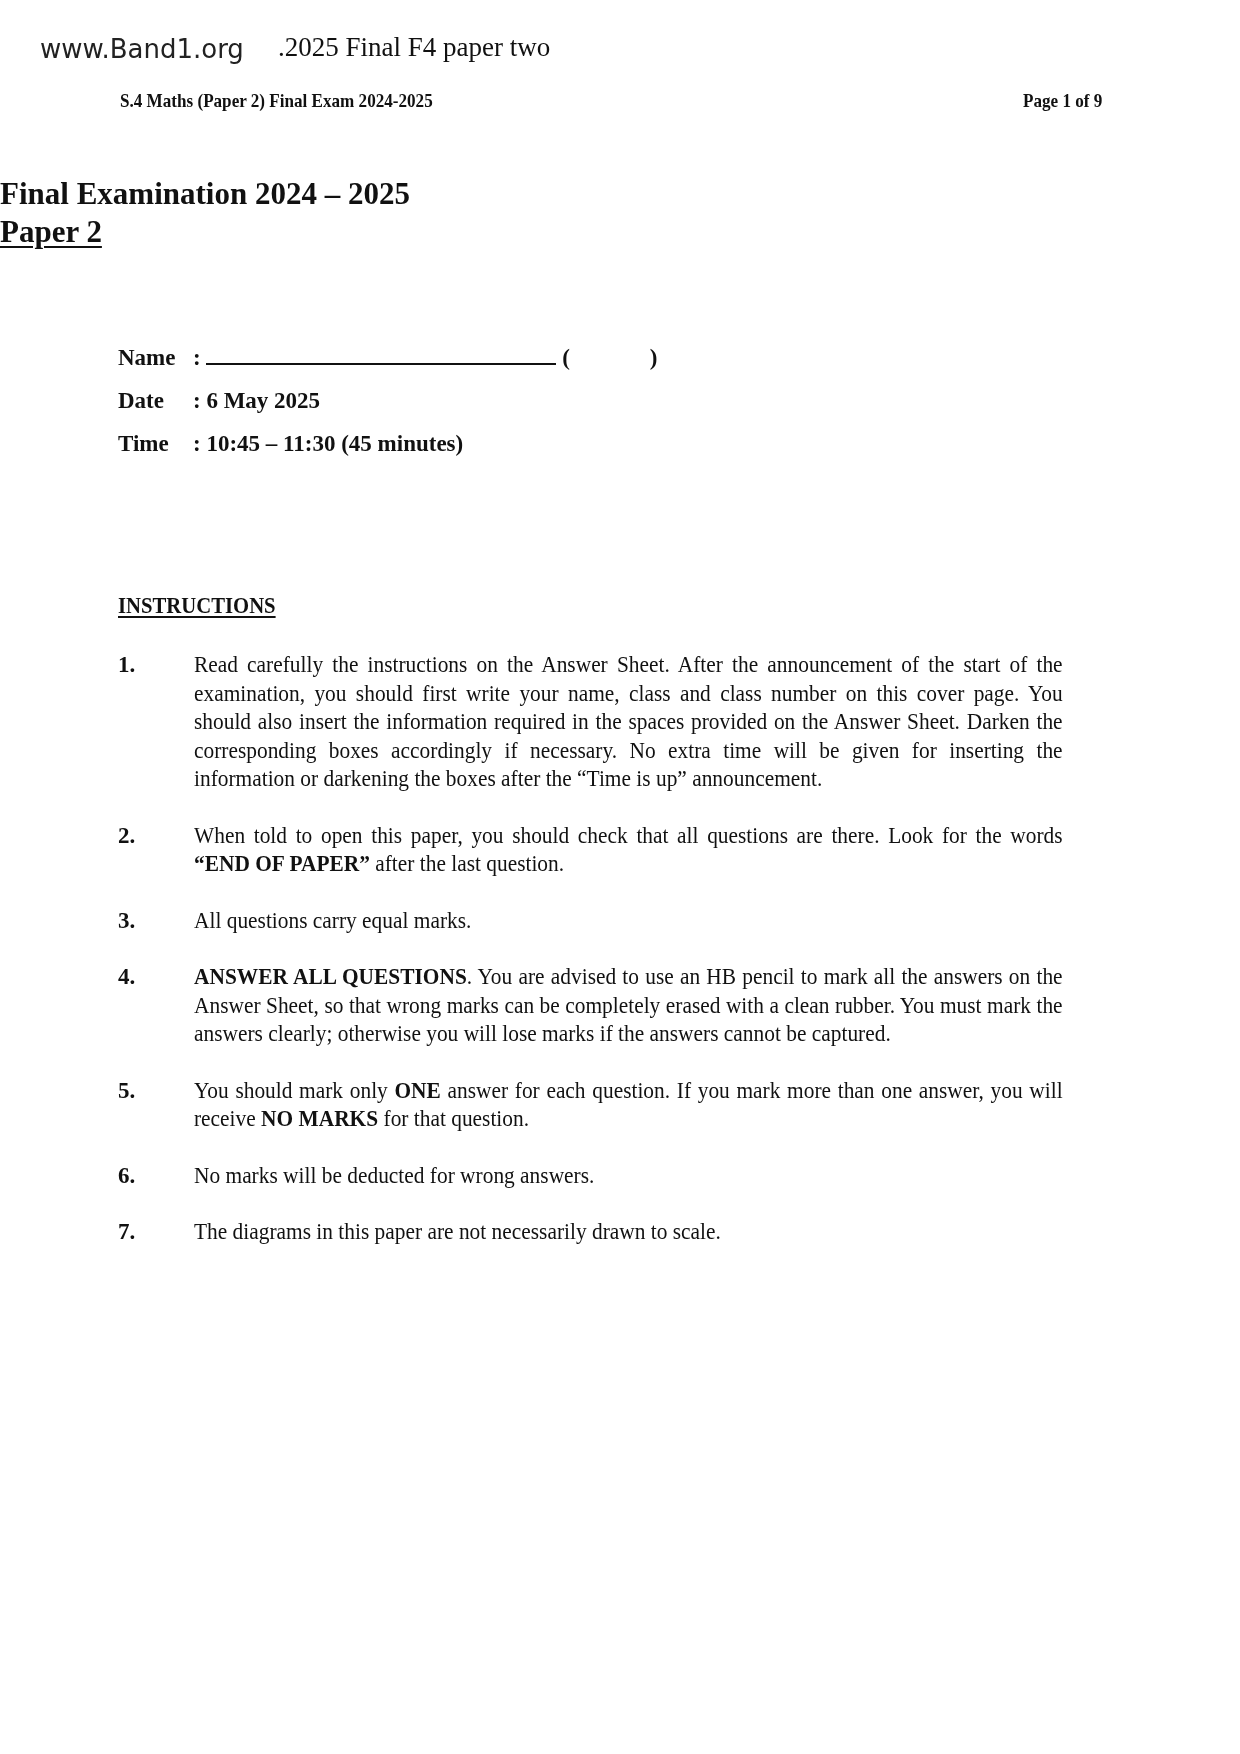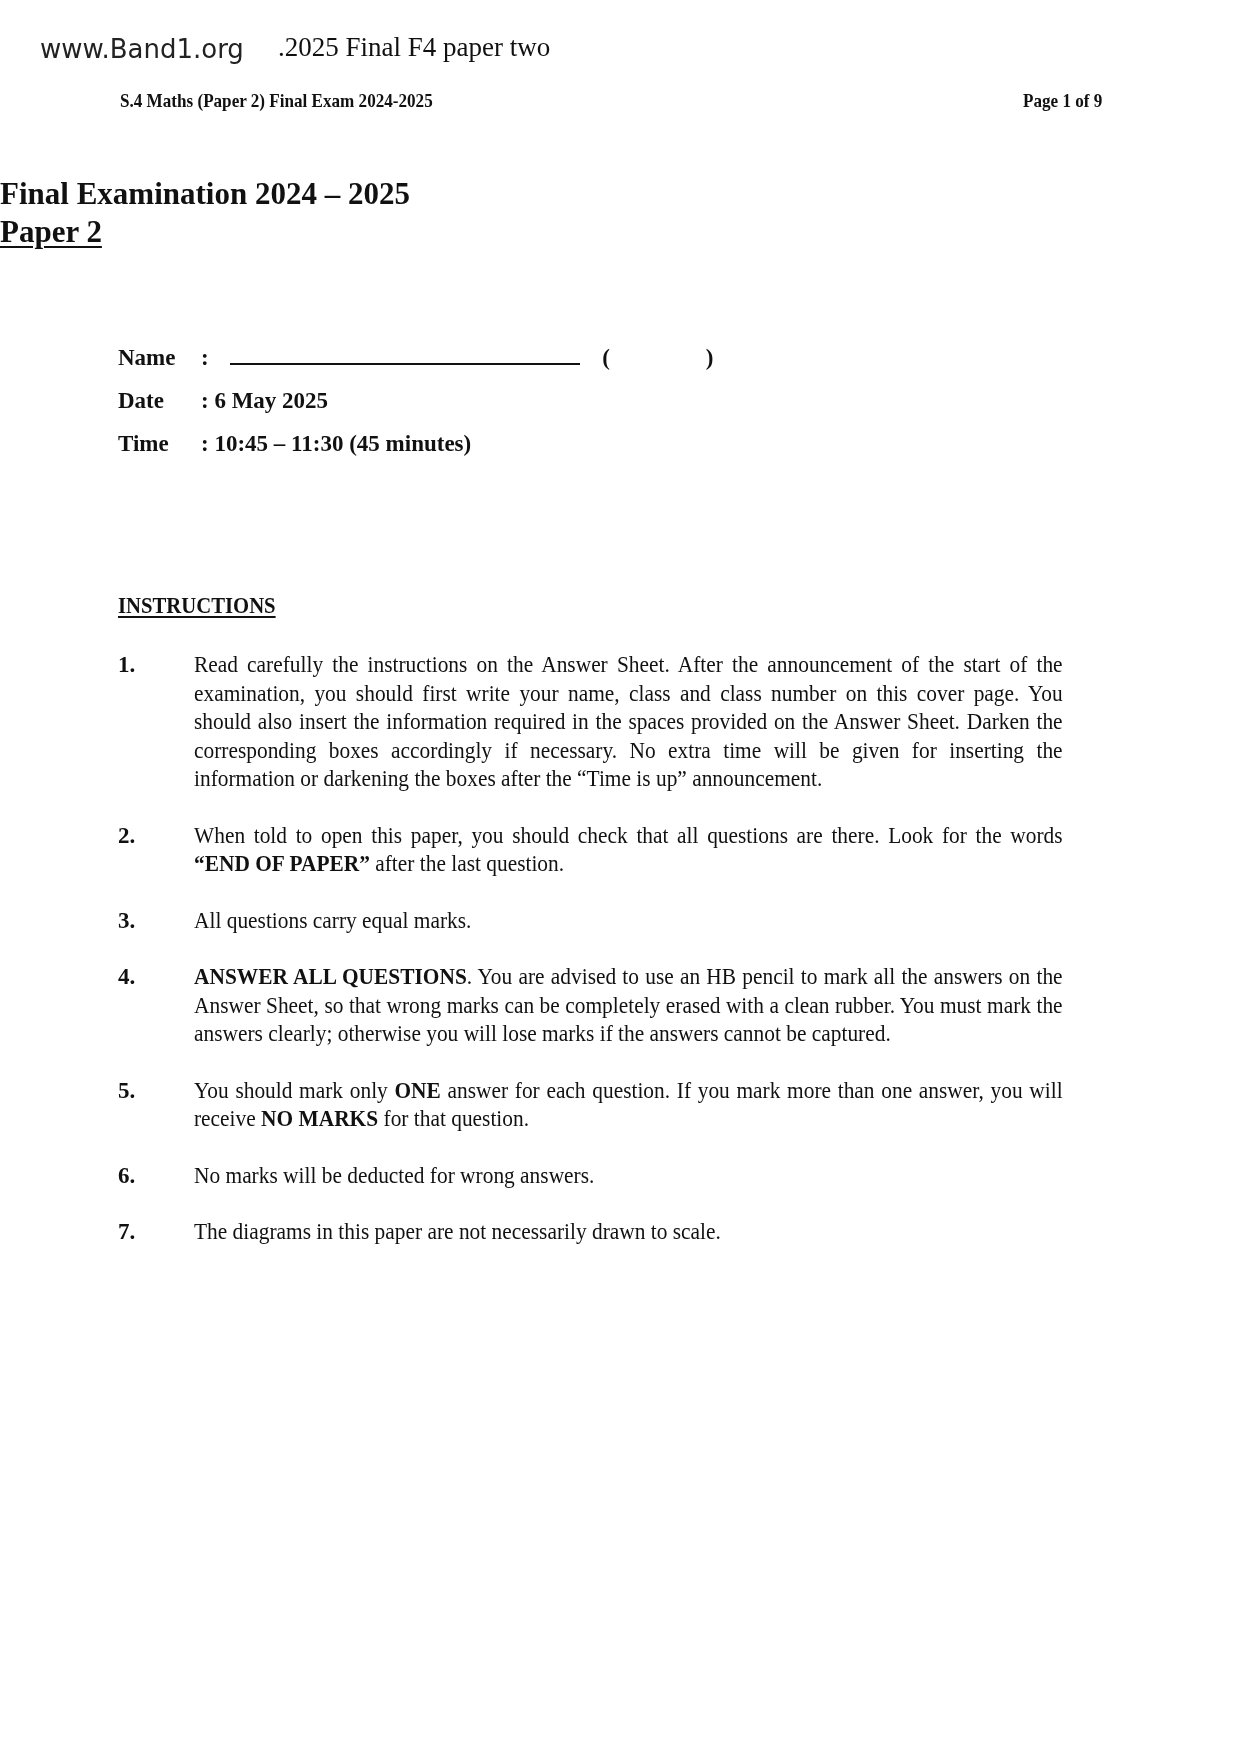--- a/index.html
+++ b/index.html
@@ -6,21 +6,21 @@
   body { width: 1240px; height: 1754px; position: relative; overflow: hidden; color: #111; }
   .watermark { position: absolute; left: 40px; top: 34px; font-family: "DejaVu Sans", sans-serif; font-size: 26px; color: #222; }
   .watermark-title { position: absolute; left: 250px; top: 32px; font-family: "Liberation Serif", serif; font-size: 27px; color: #111; margin-left: 28px; }
   .hdr { position: absolute; top: 90px; font-family: "Liberation Serif", serif; font-weight: bold; font-size: 19px; transform: scaleX(0.9); transform-origin: left top; }
   .hdr-left { left: 120px; }
   .hdr-right { left: 1023px; }
   .title-block { position: absolute; left: 0; width: 1240px; top: 175px; font-family: "Liberation Serif", serif; font-weight: bold; font-size: 31px; line-height: 38px; }
   .title-block div { display: block; }
   .u { text-decoration: underline; text-decoration-thickness: 2px; text-underline-offset: 4px; }
   .info { position: absolute; left: 118px; top: 345px; font-family: "Liberation Serif", serif; font-weight: bold; font-size: 23px; }
-  .info-row { height: 43px; display: flex; align-items: baseline; gap: 8px; }
+  .info-row { height: 43px; display: flex; align-items: baseline; }
   .info-label { width: 75px; display: inline-block; }
   .blank { display: inline-block; border-bottom: 2px solid #111; height: 18px; vertical-align: baseline; }
   .paren { display: inline-block; width: 80px; }
   .instr-head { position: absolute; left: 118px; top: 593px; font-family: "Liberation Serif", serif; font-weight: bold; font-size: 23px; transform: scaleX(0.9); transform-origin: left top; text-decoration: underline; text-decoration-thickness: 2px; text-underline-offset: 3px; }
   .instr-list { position: absolute; left: 118px; top: 651px; width: 1010px; font-family: "Liberation Serif", serif; font-size: 23px; line-height: 28.5px; }
   .instr-item { display: flex; margin-bottom: 28px; }
   .instr-num { width: 76px; flex: none; font-weight: bold; }
   .instr-text { flex: 1; text-align: justify; transform: scaleX(0.93); transform-origin: left top; width: 1005px; }
   .instr-text b { font-weight: bold; }
 </style>

